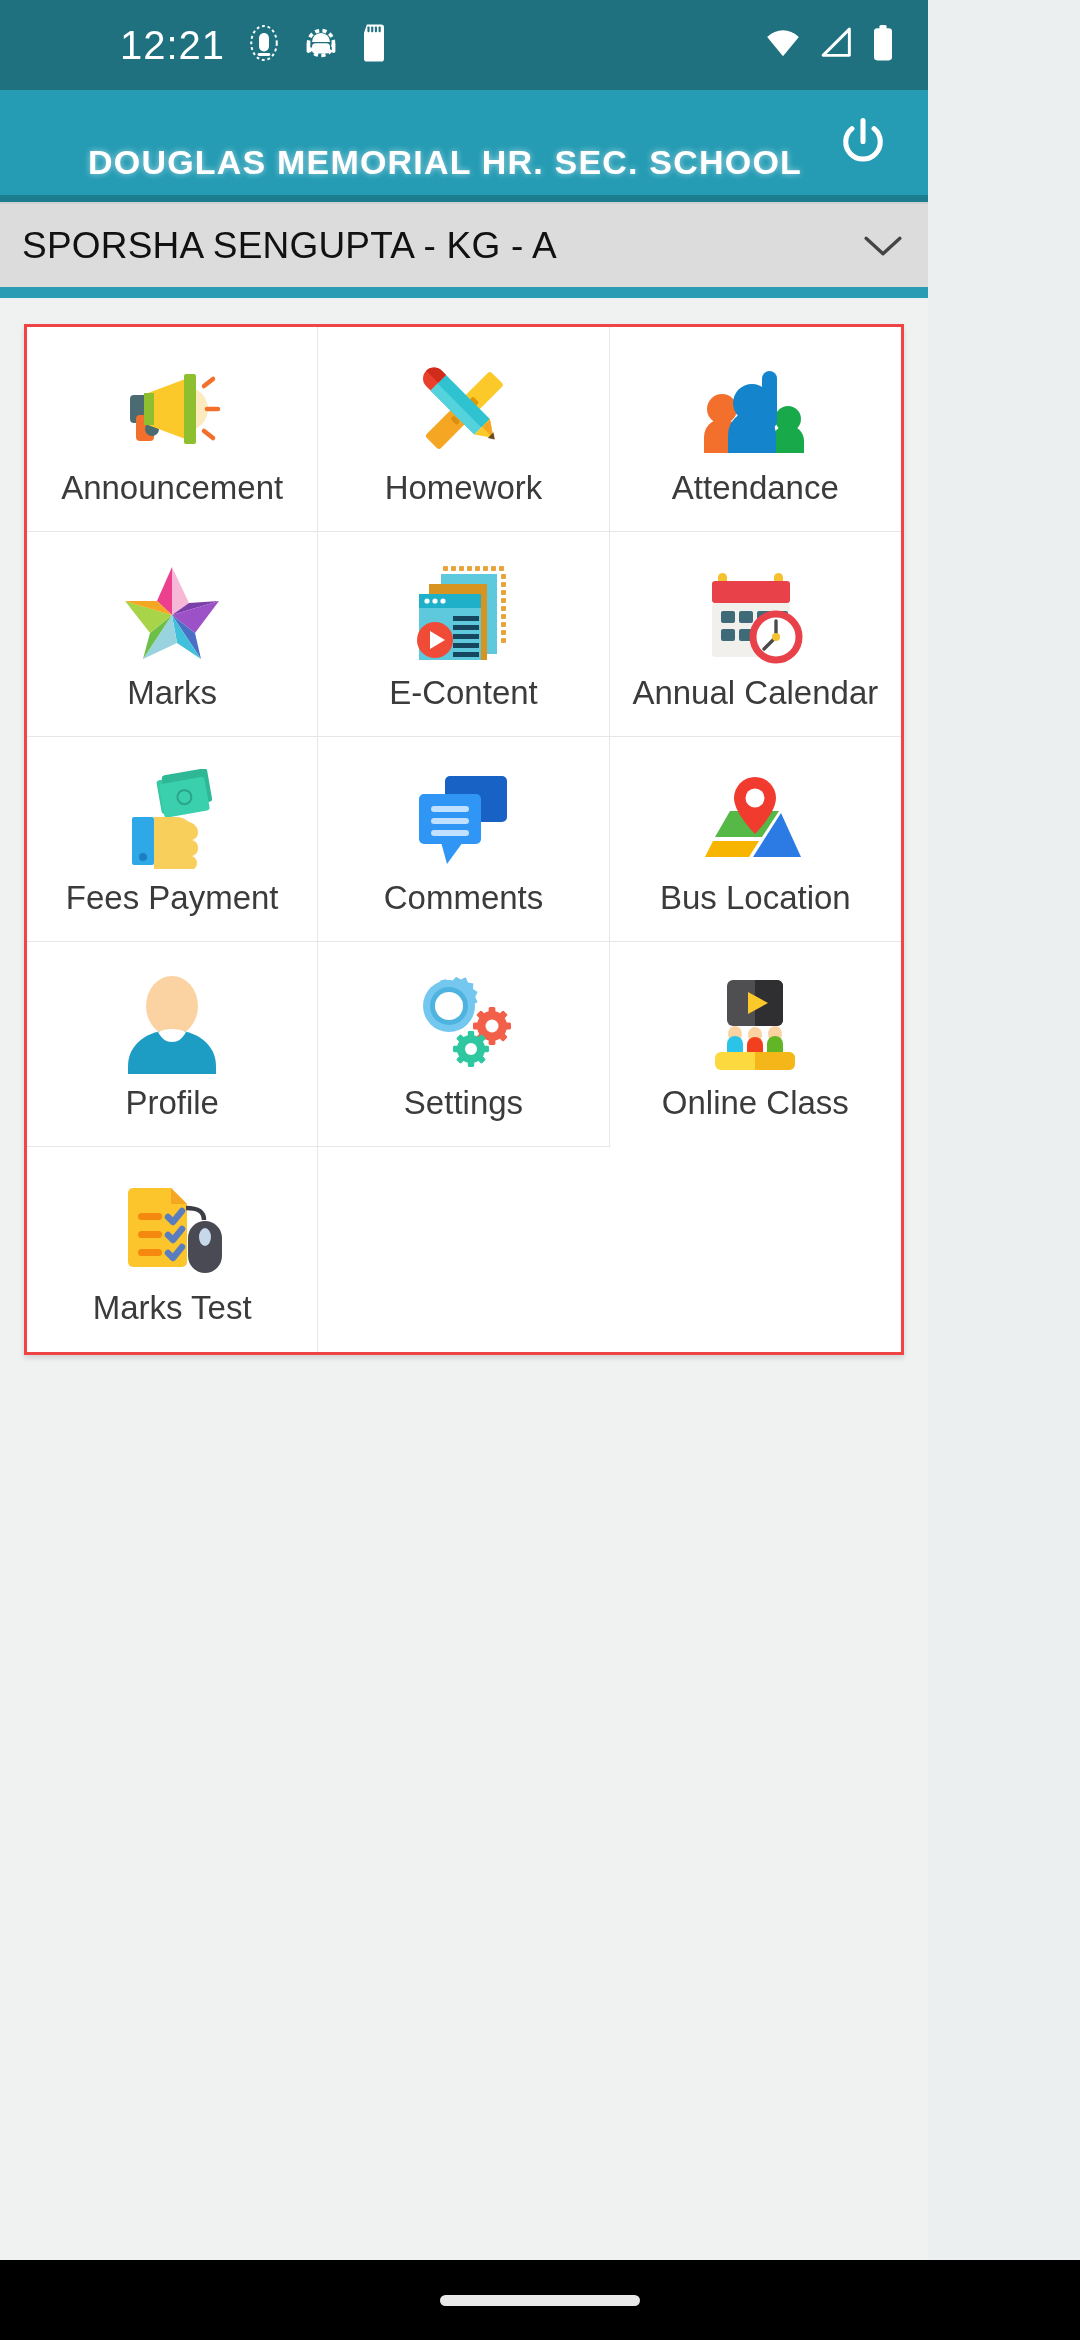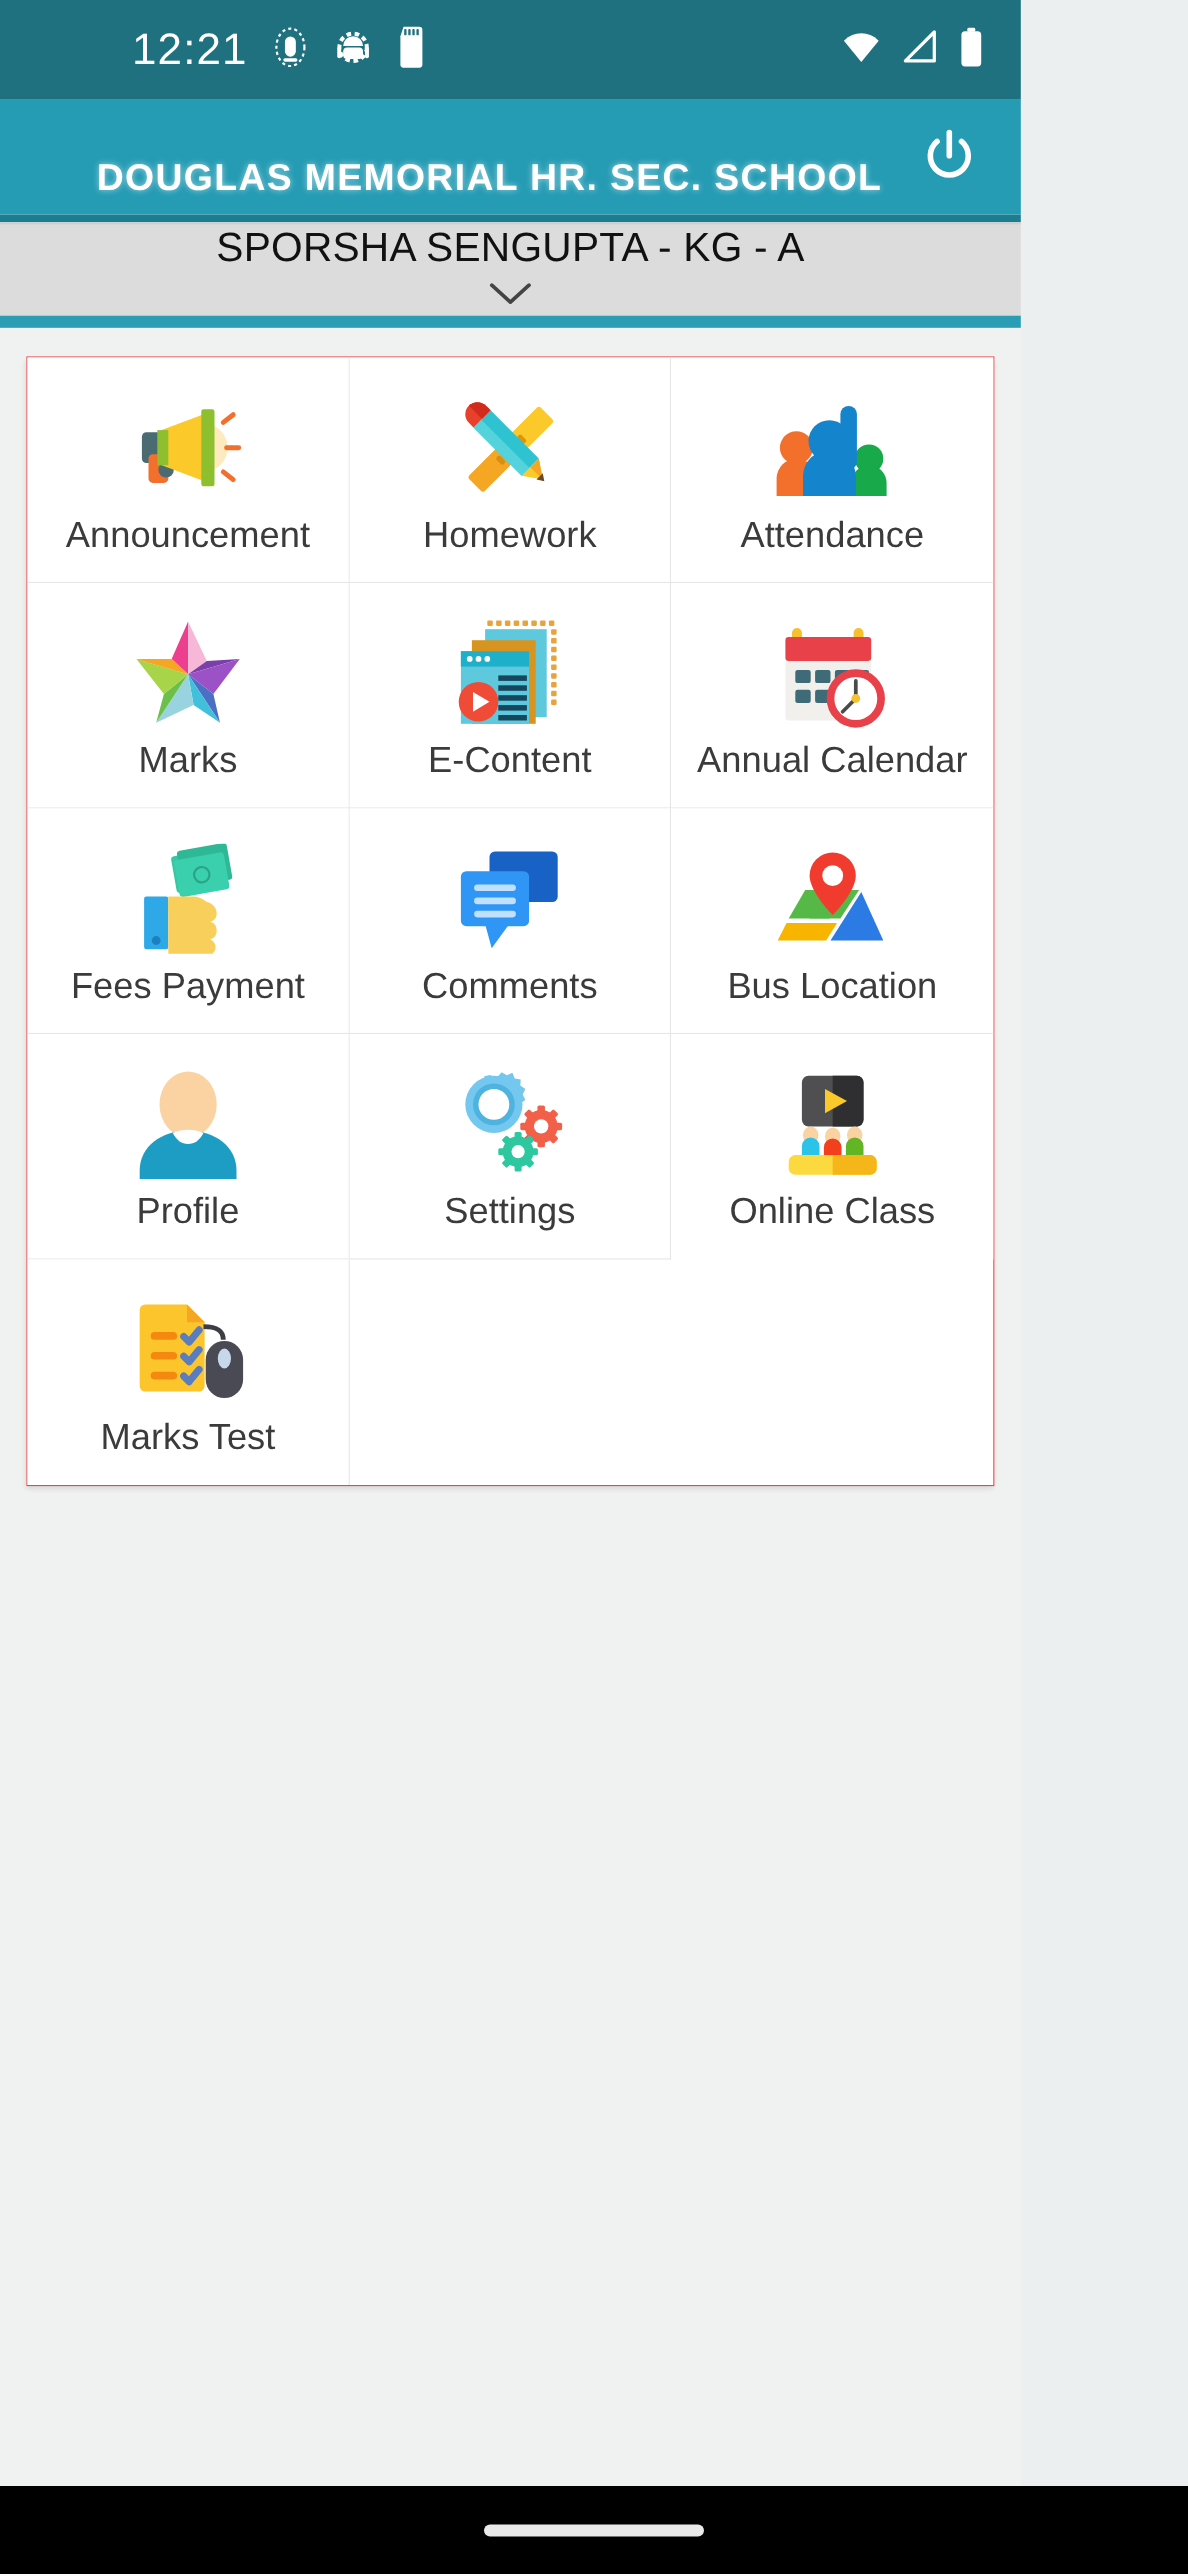--- a/index.html
+++ b/index.html
@@ -32,30 +32,30 @@
     padding-left:40px;
     margin-top:40px;
   }
   .power-btn{ width:78px; height:78px; display:flex; align-items:center; justify-content:center; flex:none;}
 
   .appbar-shadow{ height:7px; background:#1d7d90; }
 
   
   .selector{
     height:85px; background:#dcdcdc; display:flex; align-items:center;
-    padding:0 22px; border-top:2px solid #cfcfcf;flex-direction:column;
+    padding:0 22px; border-top:2px solid #cfcfcf;
   }
   .selector-text{ font-size:37px; color:#111; font-weight:400; letter-spacing:.2px; flex:1;}
   .chev{ width:46px; height:46px; display:flex; align-items:center; justify-content:center;}
   .selector-underline{ height:11px; background:#2a9cb3; }
 
   
   .grid-wrap{ padding:26px 24px 0 24px; }
   .grid{
-    background:#ffffff; border:1px solid #ef4444;
+    background:#ffffff; border:3px solid #ef4444;
     display:grid; grid-template-columns:repeat(3,1fr);
     box-shadow:0 3px 5px rgba(0,0,0,.13);
   }
   .tile{
     height:205px; background:#fff;
     border-right:1px solid #e6e6e6; border-bottom:1px solid #e6e6e6;
     display:flex; flex-direction:column; align-items:center; justify-content:center;
     gap:6px; padding:12px 6px;
   }
   .tile:nth-child(3n){ border-right:none;align-items:center; }

